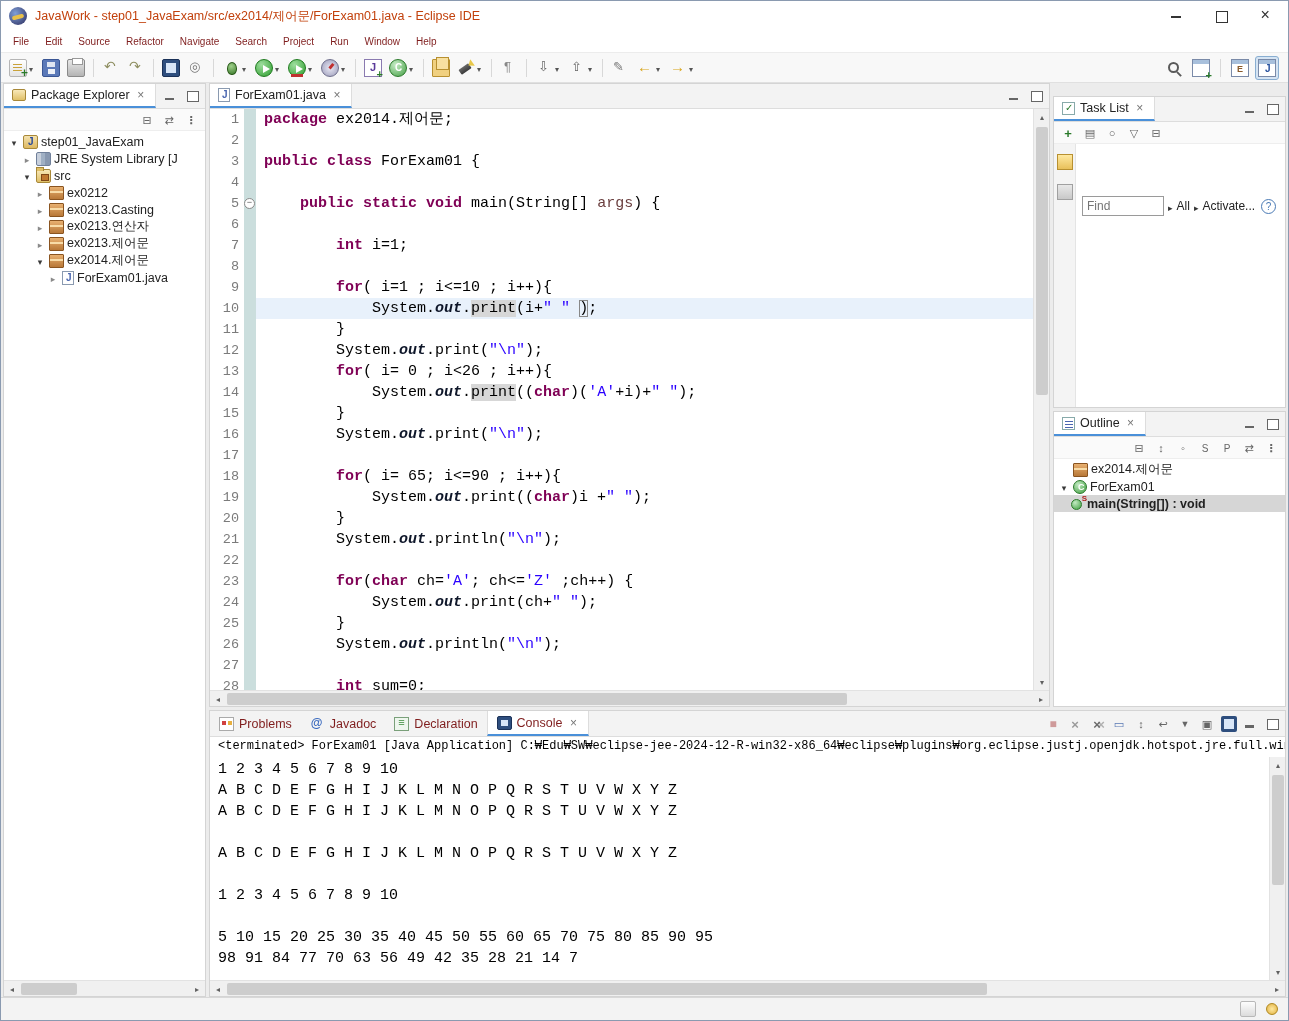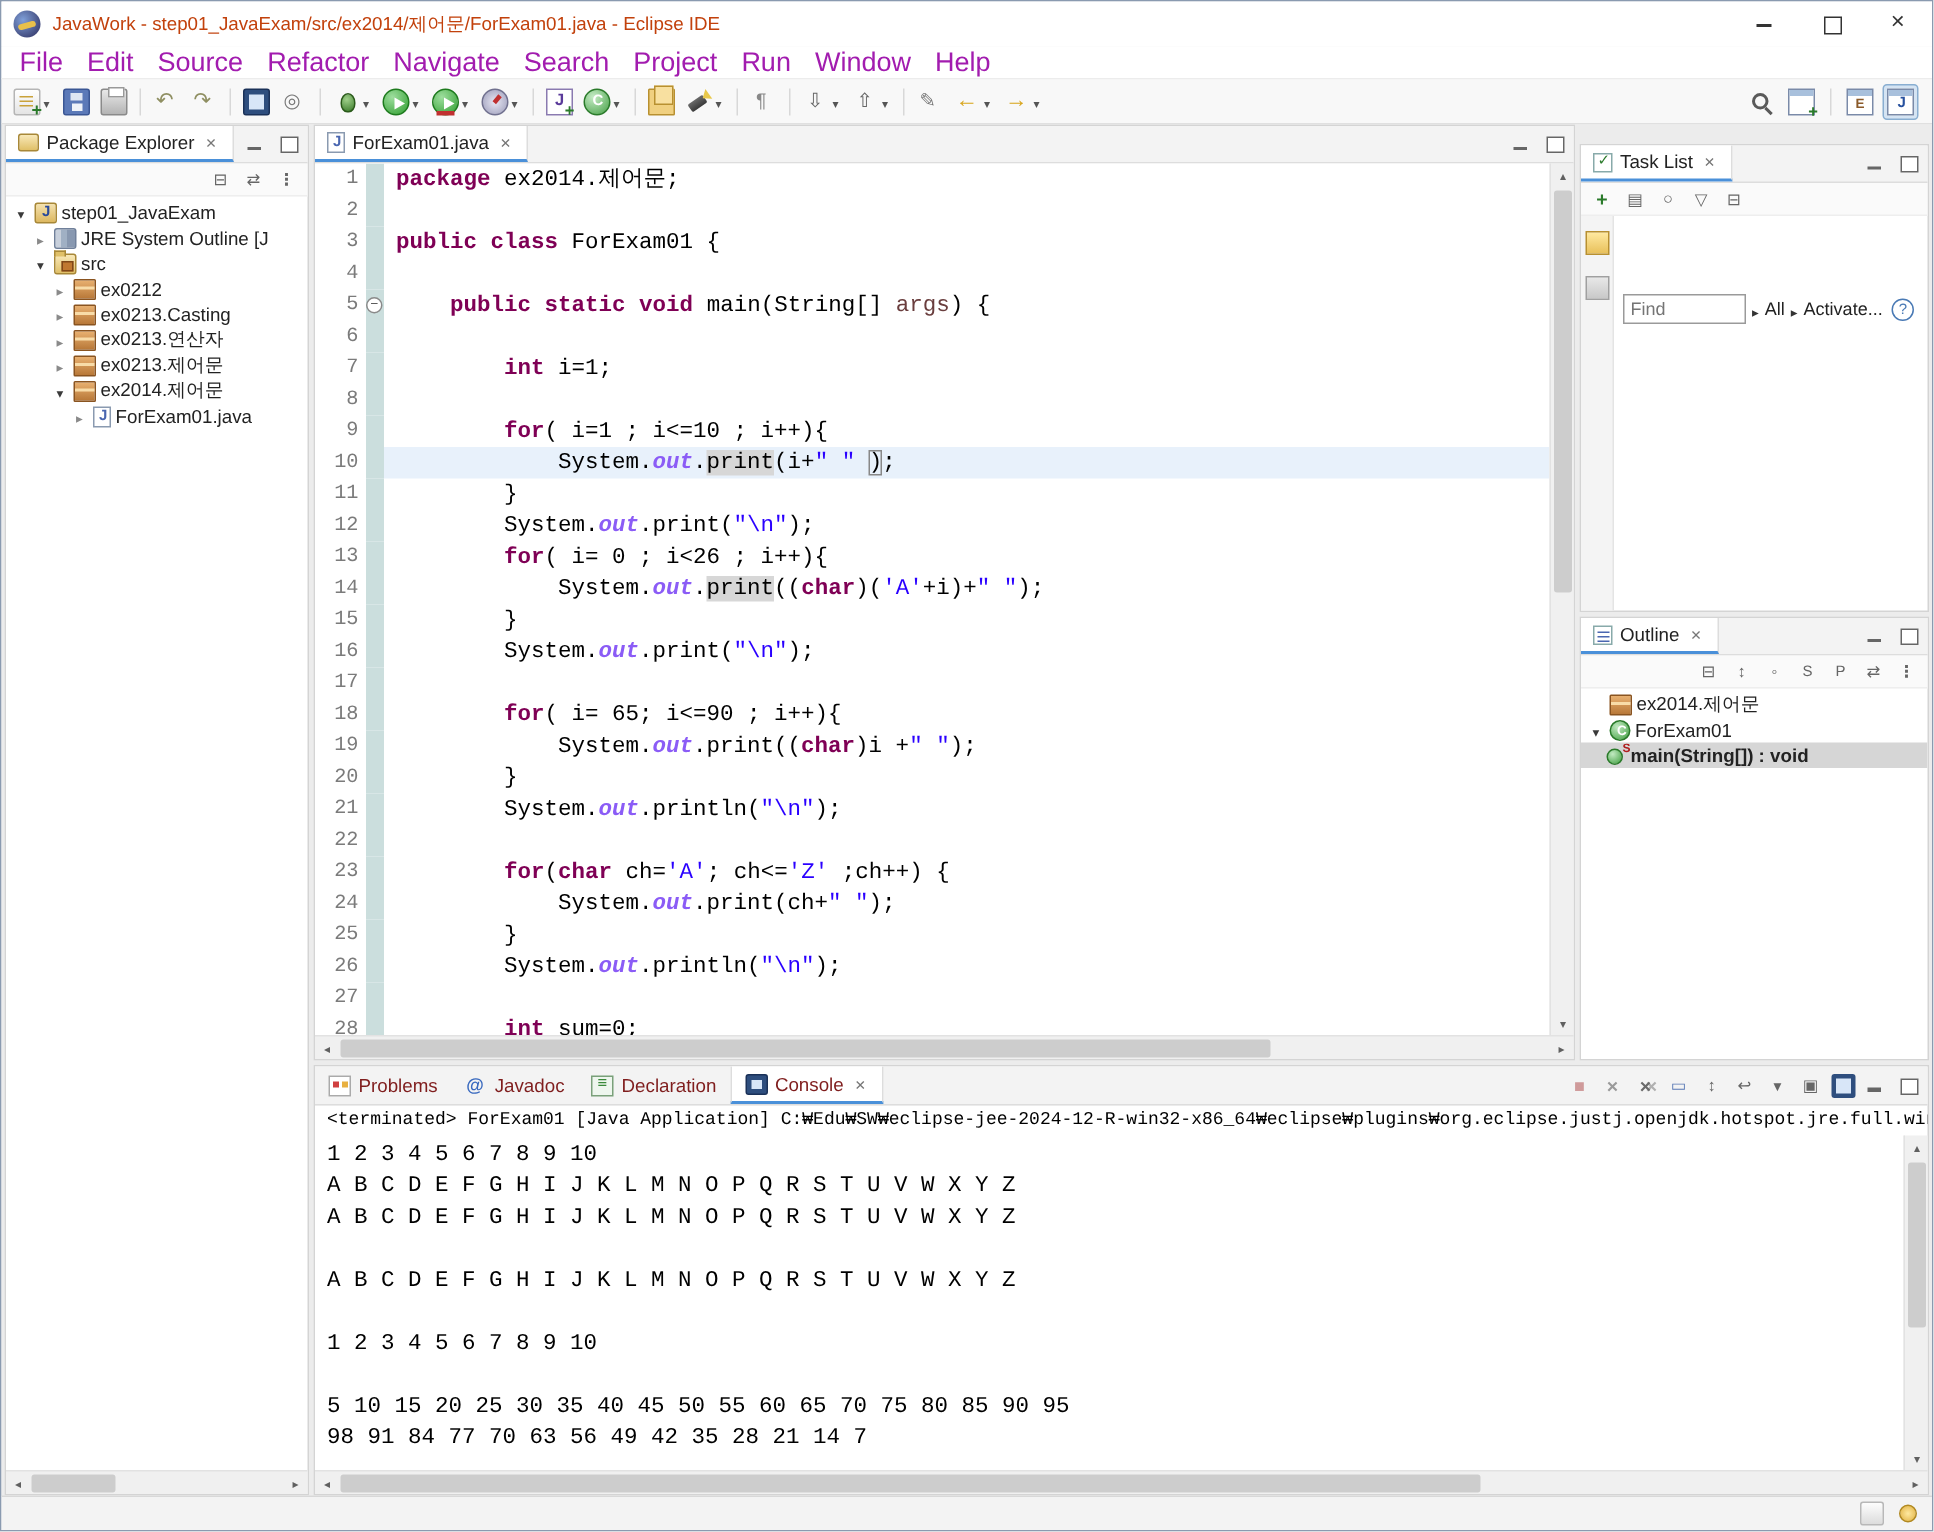--- a/index.html
+++ b/index.html
@@ -14,21 +14,21 @@
 .title-text{font-size:12.5px;color:#c2410c;white-space:nowrap;}
 .win-controls{margin-left:auto;display:flex;height:30px;}
 .win-btn{width:45px;height:30px;display:flex;align-items:center;justify-content:center;}
 .wic{width:14px;height:14px;position:relative;display:inline-block;}
 [data-name="window-minimize-icon"]::before{content:"";position:absolute;left:2px;top:7px;width:10px;height:1.5px;background:#333;}
 [data-name="window-maximize-icon"]::before{content:"";position:absolute;left:2px;top:2px;width:10px;height:10px;border:1.2px solid #333;}
 [data-name="window-close-icon"]::before{content:"×";position:absolute;left:2px;top:-3px;font-size:16px;color:#333;}
 
 
 .menubar{height:22px;background:#fff;display:flex;align-items:center;padding-left:4px;border-bottom:1px solid #ececec;flex:0 0 auto;}
-.menu-item{padding:2px 8px;font-size:18px;color:#a21caf;cursor:default;}
+.menu-item{padding:2px 8px;font-size:10px;color:#7f1d1d;cursor:default;}
 .toolbar-row{height:30px;background:#f8f8f8;border-bottom:1px solid #e0e0e0;display:flex;align-items:center;padding:0 5px;flex:0 0 auto;}
 .tb-left{display:flex;align-items:center;flex:1;gap:1px;}
 .tb-right{display:flex;align-items:center;gap:3px;padding-right:4px;}
 .tb-btn{display:inline-flex;align-items:center;padding:2px;border-radius:3px;border:1px solid transparent;}
 .tb-btn.active{background:#d5e4f3;border-color:#89aed1;}
 .tb-sep{width:1px;height:18px;background:#d8d8d8;margin:0 4px;}
 .tb-drop{width:8px;text-align:center;}
 .tb-drop::before{content:"▾";font-size:8px;color:#555;}
 .ti{width:18px;height:18px;position:relative;display:inline-block;}
 
@@ -164,21 +164,21 @@
 .code-scroll{flex:1;overflow:hidden;background:#fff;font-family:"Liberation Mono","DejaVu Sans Mono",monospace;}
 .code-line{display:flex;height:21px;align-items:stretch;}
 .ln{width:34px;flex:0 0 auto;text-align:right;padding-right:5px;color:#7b7b7b;font-size:13.5px;line-height:21px;}
 .gut{width:12px;flex:0 0 auto;background:#cbdedd;position:relative;}
 .fold{position:absolute;left:0;top:5px;width:11px;height:11px;background:#fff;border:1px solid #8a8a8a;border-radius:50%;text-align:center;z-index:2;}
 .fold::before{content:"−";font-size:9px;line-height:9px;color:#555;display:block;}
 .code-text{flex:1;white-space:pre;font-size:15px;line-height:21px;padding-left:8px;color:#000;}
 .code-line.hl .code-text{background:#e8f1fb;}
 .tk-k{color:#7f0055;font-weight:bold;}
 .tk-s{color:#2a00ff;}
-.tk-f{color:#8b5cf6;font-style:italic;font-weight:bold;}
+.tk-f{color:#0f172a;font-style:italic;font-weight:bold;}
 .tk-v{color:#6a3e3e;}
 .tk-m{background:#d7d7d7;}
 .tk-b{outline:1px solid #888;outline-offset:-1px;}
 
 
 .scroll-h{height:16px;background:#f0f0f0;border-top:1px solid #e2e2e2;position:relative;flex:0 0 auto;}
 .scroll-v{width:16px;background:#f0f0f0;border-left:1px solid #e2e2e2;position:relative;flex:0 0 auto;}
 .sc-arrow{position:absolute;width:16px;height:16px;display:flex;align-items:center;justify-content:center;color:#606060;font-size:8px;}
 .sc-arrow.left{left:0;top:0;}
 .sc-arrow.right{right:0;top:0;}
@@ -394,21 +394,21 @@
         </div>
       <div class="tree" data-name="package-explorer-tree">
           <div class="tree-row" data-name="tree-item" style="padding-left: 4px;">
             <span class="tw open" data-name="twistie-icon"></span>
             <span class="tico" data-name="java-project-icon"></span>
             <span class="tree-label" data-name="tree-item-label">step01_JavaExam</span>
           </div>
           <div class="tree-row" data-name="tree-item" style="padding-left: 17px;">
             <span class="tw closed" data-name="twistie-icon"></span>
             <span class="tico" data-name="library-icon"></span>
-            <span class="tree-label" data-name="tree-item-label">JRE System Outline [J</span>
+            <span class="tree-label" data-name="tree-item-label">JRE System Library [J</span>
           </div>
           <div class="tree-row" data-name="tree-item" style="padding-left: 17px;">
             <span class="tw open" data-name="twistie-icon"></span>
             <span class="tico" data-name="src-folder-icon"></span>
             <span class="tree-label" data-name="tree-item-label">src</span>
           </div>
           <div class="tree-row" data-name="tree-item" style="padding-left: 30px;">
             <span class="tw closed" data-name="twistie-icon"></span>
             <span class="tico" data-name="package-icon"></span>
             <span class="tree-label" data-name="tree-item-label">ex0212</span>

